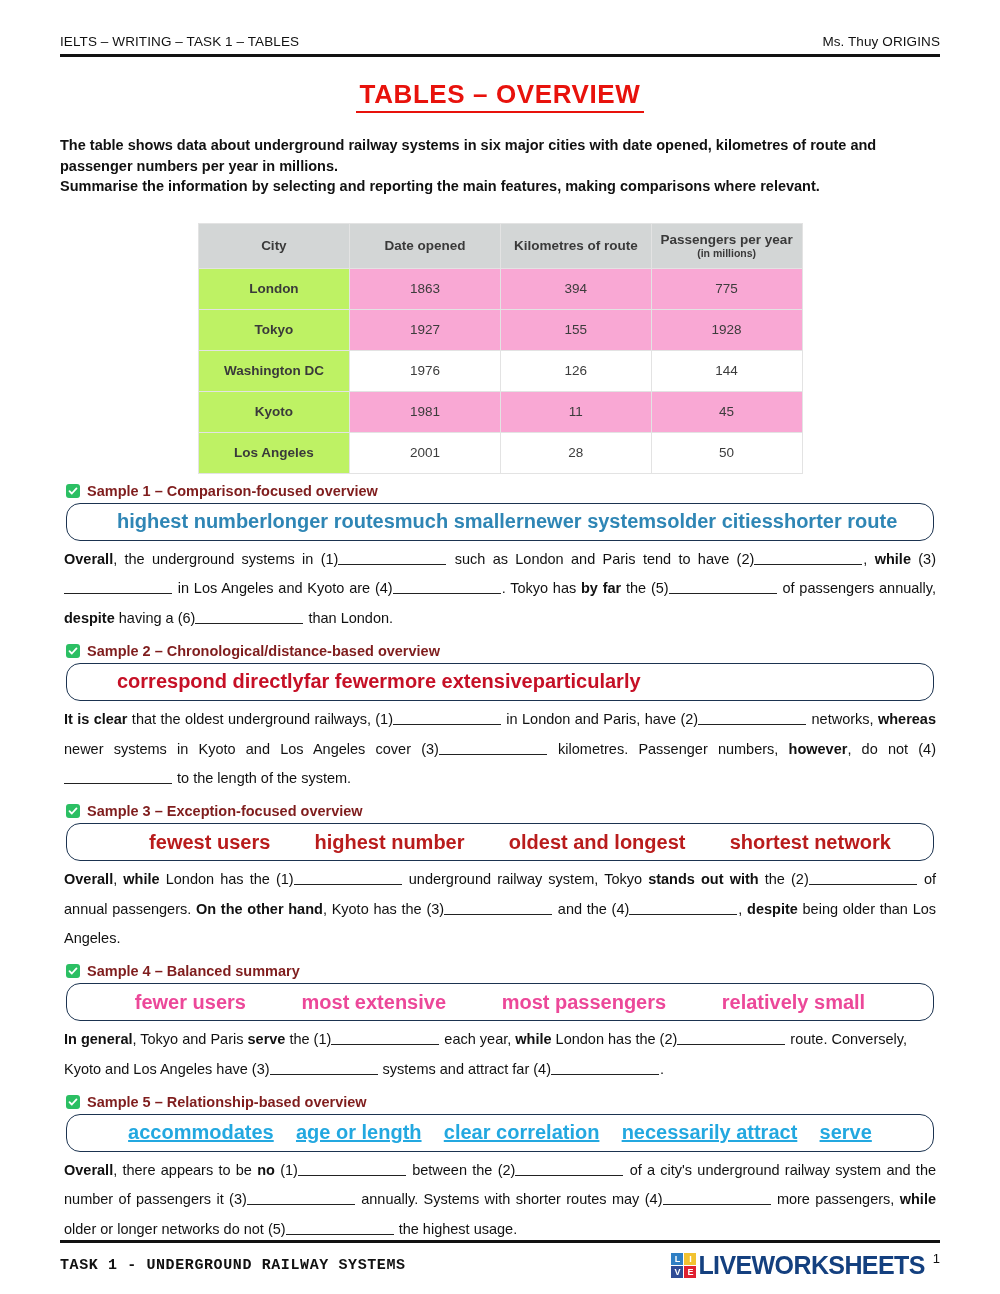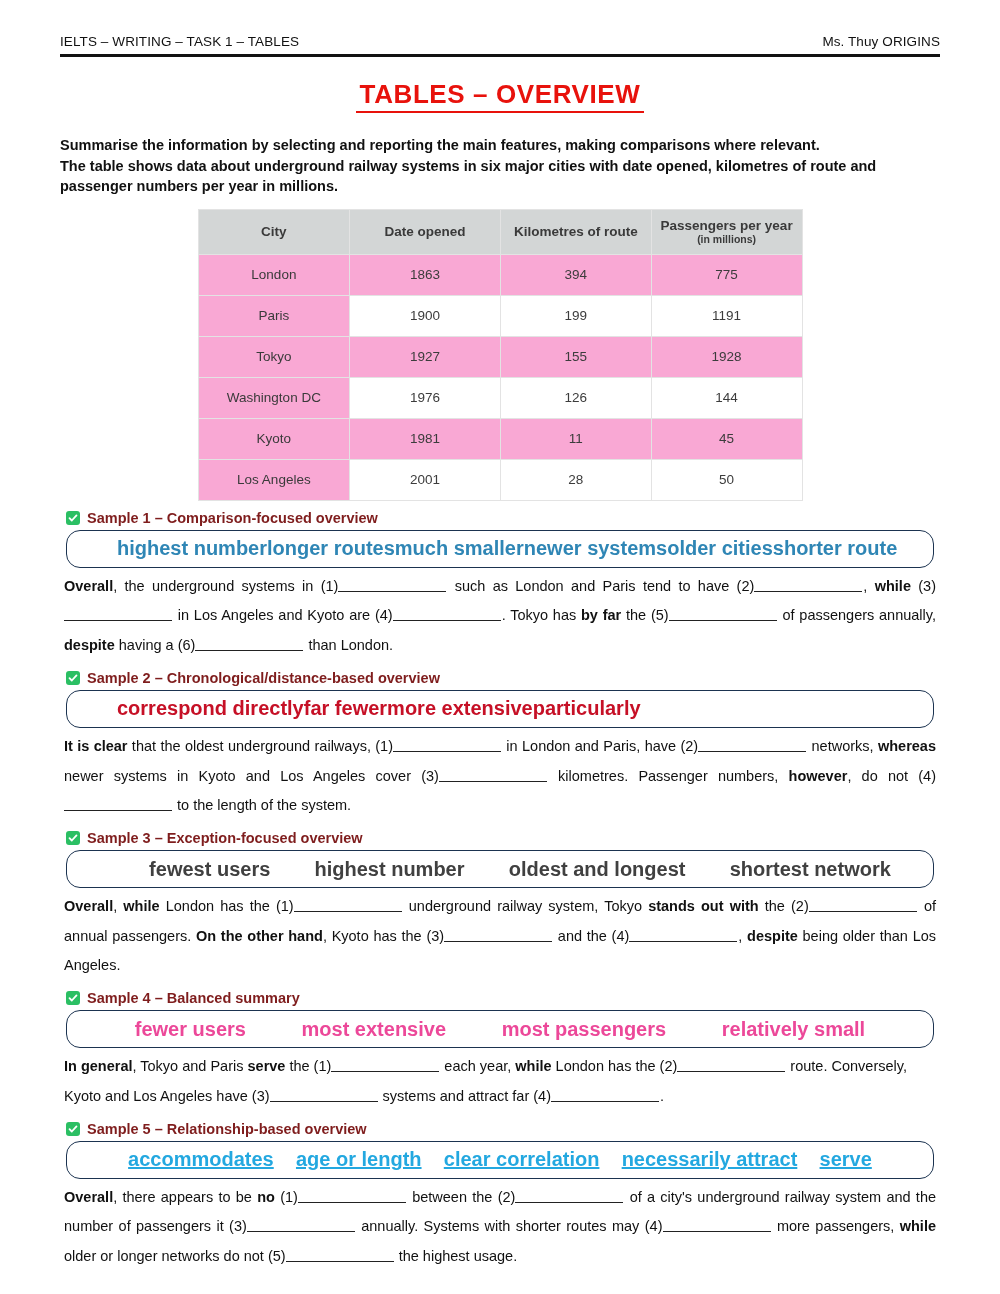--- a/index.html
+++ b/index.html
@@ -34,40 +34,40 @@
     letter-spacing:.6px; border-bottom:2.5px solid #e8120c;
     padding: 0 4px 1px 4px;
   }
 
   
   .prompt {
     margin-top: 22px; font-weight:bold; font-size:14.5px; line-height:1.42;
   }
 
   
-  .tbl-wrap { display:flex; justify-content:center; margin-top:12px; }
+  .tbl-wrap { display:flex; justify-content:center; margin-top:26px; }
   table.data {
     border-collapse: collapse;
     width: 605px;
     font-size: 13.5px;
     color:#3c3c3c;
   }
   table.data th, table.data td {
     border: 1px solid #e3e3e3;
     text-align:center;
     padding: 0;
     height: 41px;
     vertical-align: middle;
   }
   table.data thead th {
     background:#d3d6d6; color:#3a3a3a; font-weight:bold;
     height:45px; font-size:13.5px;
   }
   table.data thead th small { display:block; font-size:10.5px; font-weight:bold; }
-  table.data td.city { background:#f9a8d4; font-weight:normal; color:#3a3a3a; width:152px; }
+  table.data td.city { background:#bef264; font-weight:bold; color:#3a3a3a; width:152px; }
   table.data tr.alt td.num { background:#f9a8d4; }
   table.data tr.plain td.num { background:#ffffff; }
   table.data td.num { width:151px; }
 
   
   .sample { margin-top: 9px; }
   .s-head {
     display:flex; align-items:center; gap:7px;
     color:#7f1d1d; font-weight:bold; font-size:14.5px;
     margin-left: 6px; margin-bottom: 4px;
@@ -85,21 +85,21 @@
     height: 38px;
     display:flex; align-items:center; justify-content:center;
     gap: 0;
     margin: 0 6px 0 6px;
   }
   .bank span {
     font-weight:bold; font-size:20px; white-space:nowrap;
   }
   .bank.b1 span { color:#2f86b5; font-weight:bold; }
   .bank.b2 span { color:#c61026; }
-  .bank.b3 span { color:#404040;margin-left:40px; }
+  .bank.b3 span { color:#b91c1c;margin-left:40px; }
   .bank.b4 span { color:#ec4899; }
   .bank.b5 span { color:#23a8e0;text-decoration:underline; }
 
   .para {
     font-size: 14.5px; line-height: 2.05; margin-top: 4px;
     text-align: justify; padding: 0 4px;
   }
   .para b { font-weight:bold;margin-top:12px; }
   .blank {
     display:inline-block; width:108px; border-bottom:1.3px solid #222;
@@ -140,22 +140,22 @@
     <div>IELTS – WRITING – TASK 1 – TABLES</div>
     <div>Ms. Thuy ORIGINS</div>
   </div>
   <div class="hdr-rule"></div>
 
   <div class="title-wrap">
     <span class="title">TABLES – OVERVIEW</span>
   </div>
 
   <div class="prompt">
+    <div>The table shows data about underground railway systems in six major cities with date opened, kilometres of route and passenger numbers per year in millions.</div>
     <div>Summarise the information by selecting and reporting the main features, making comparisons where relevant.</div>
-    <div>The table shows data about underground railway systems in six major cities with date opened, kilometres of route and passenger numbers per year in millions.</div>
   </div>
 
   <div class="tbl-wrap">
     <table class="data">
       <thead>
         <tr>
           <th>
             <span>City</span>
           </th>
           <th>
@@ -170,26 +170,20 @@
           </th>
         </tr>
       </thead>
       <tbody>
         <tr class="alt">
           <td class="city">London</td>
           <td class="num">1863</td>
           <td class="num">394</td>
           <td class="num">775</td>
         </tr>
-        <tr class="plain">
-          <td class="city">Paris</td>
-          <td class="num">1900</td>
-          <td class="num">199</td>
-          <td class="num">1191</td>
-        </tr>
         <tr class="alt">
           <td class="city">Tokyo</td>
           <td class="num">1927</td>
           <td class="num">155</td>
           <td class="num">1928</td>
         </tr>
         <tr class="plain">
           <td class="city">Washington DC</td>
           <td class="num">1976</td>
           <td class="num">126</td>
@@ -297,14 +291,32 @@
     <div class="bank b5" style="justify-content:space-around;padding:0 50px;">
       <span>accommodates</span>
       <span>age or length</span>
       <span>clear correlation</span>
       <span>necessarily attract</span>
       <span>serve</span>
     </div>
     <div class="para"><b>Overall</b><span>, there appears to be </span><b>no</b><span> (1)</span><span class="blank"></span><span> between the (2)</span><span class="blank"></span><span> of a city's underground railway system and the number of passengers it (3)</span><span class="blank"></span><span> annually. Systems with shorter routes may (4)</span><span class="blank"></span><span> more passengers, </span><b>while</b><span> older or longer networks do not (5)</span><span class="blank"></span><span> the highest usage.</span></div>
   </div>
 
+  <div class="footer">
+    <div class="ftr-rule"></div>
+    <div class="ftr-row">
+      <div class="ftr-task">TASK 1 - UNDERGROUND RAILWAY SYSTEMS</div>
+      <div class="ftr-right">
+        <div class="lw-logo">
+          <div class="lw-grid">
+            <div class="lw-l">L</div>
+            <div class="lw-i">I</div>
+            <div class="lw-v">V</div>
+            <div class="lw-e">E</div>
+          </div>
+          <div class="lw-word">LIVEWORKSHEETS</div>
+        </div>
+        <div class="pgno">1</div>
+      </div>
+    </div>
+  </div>
 
 </div>
 
 </body></html>

